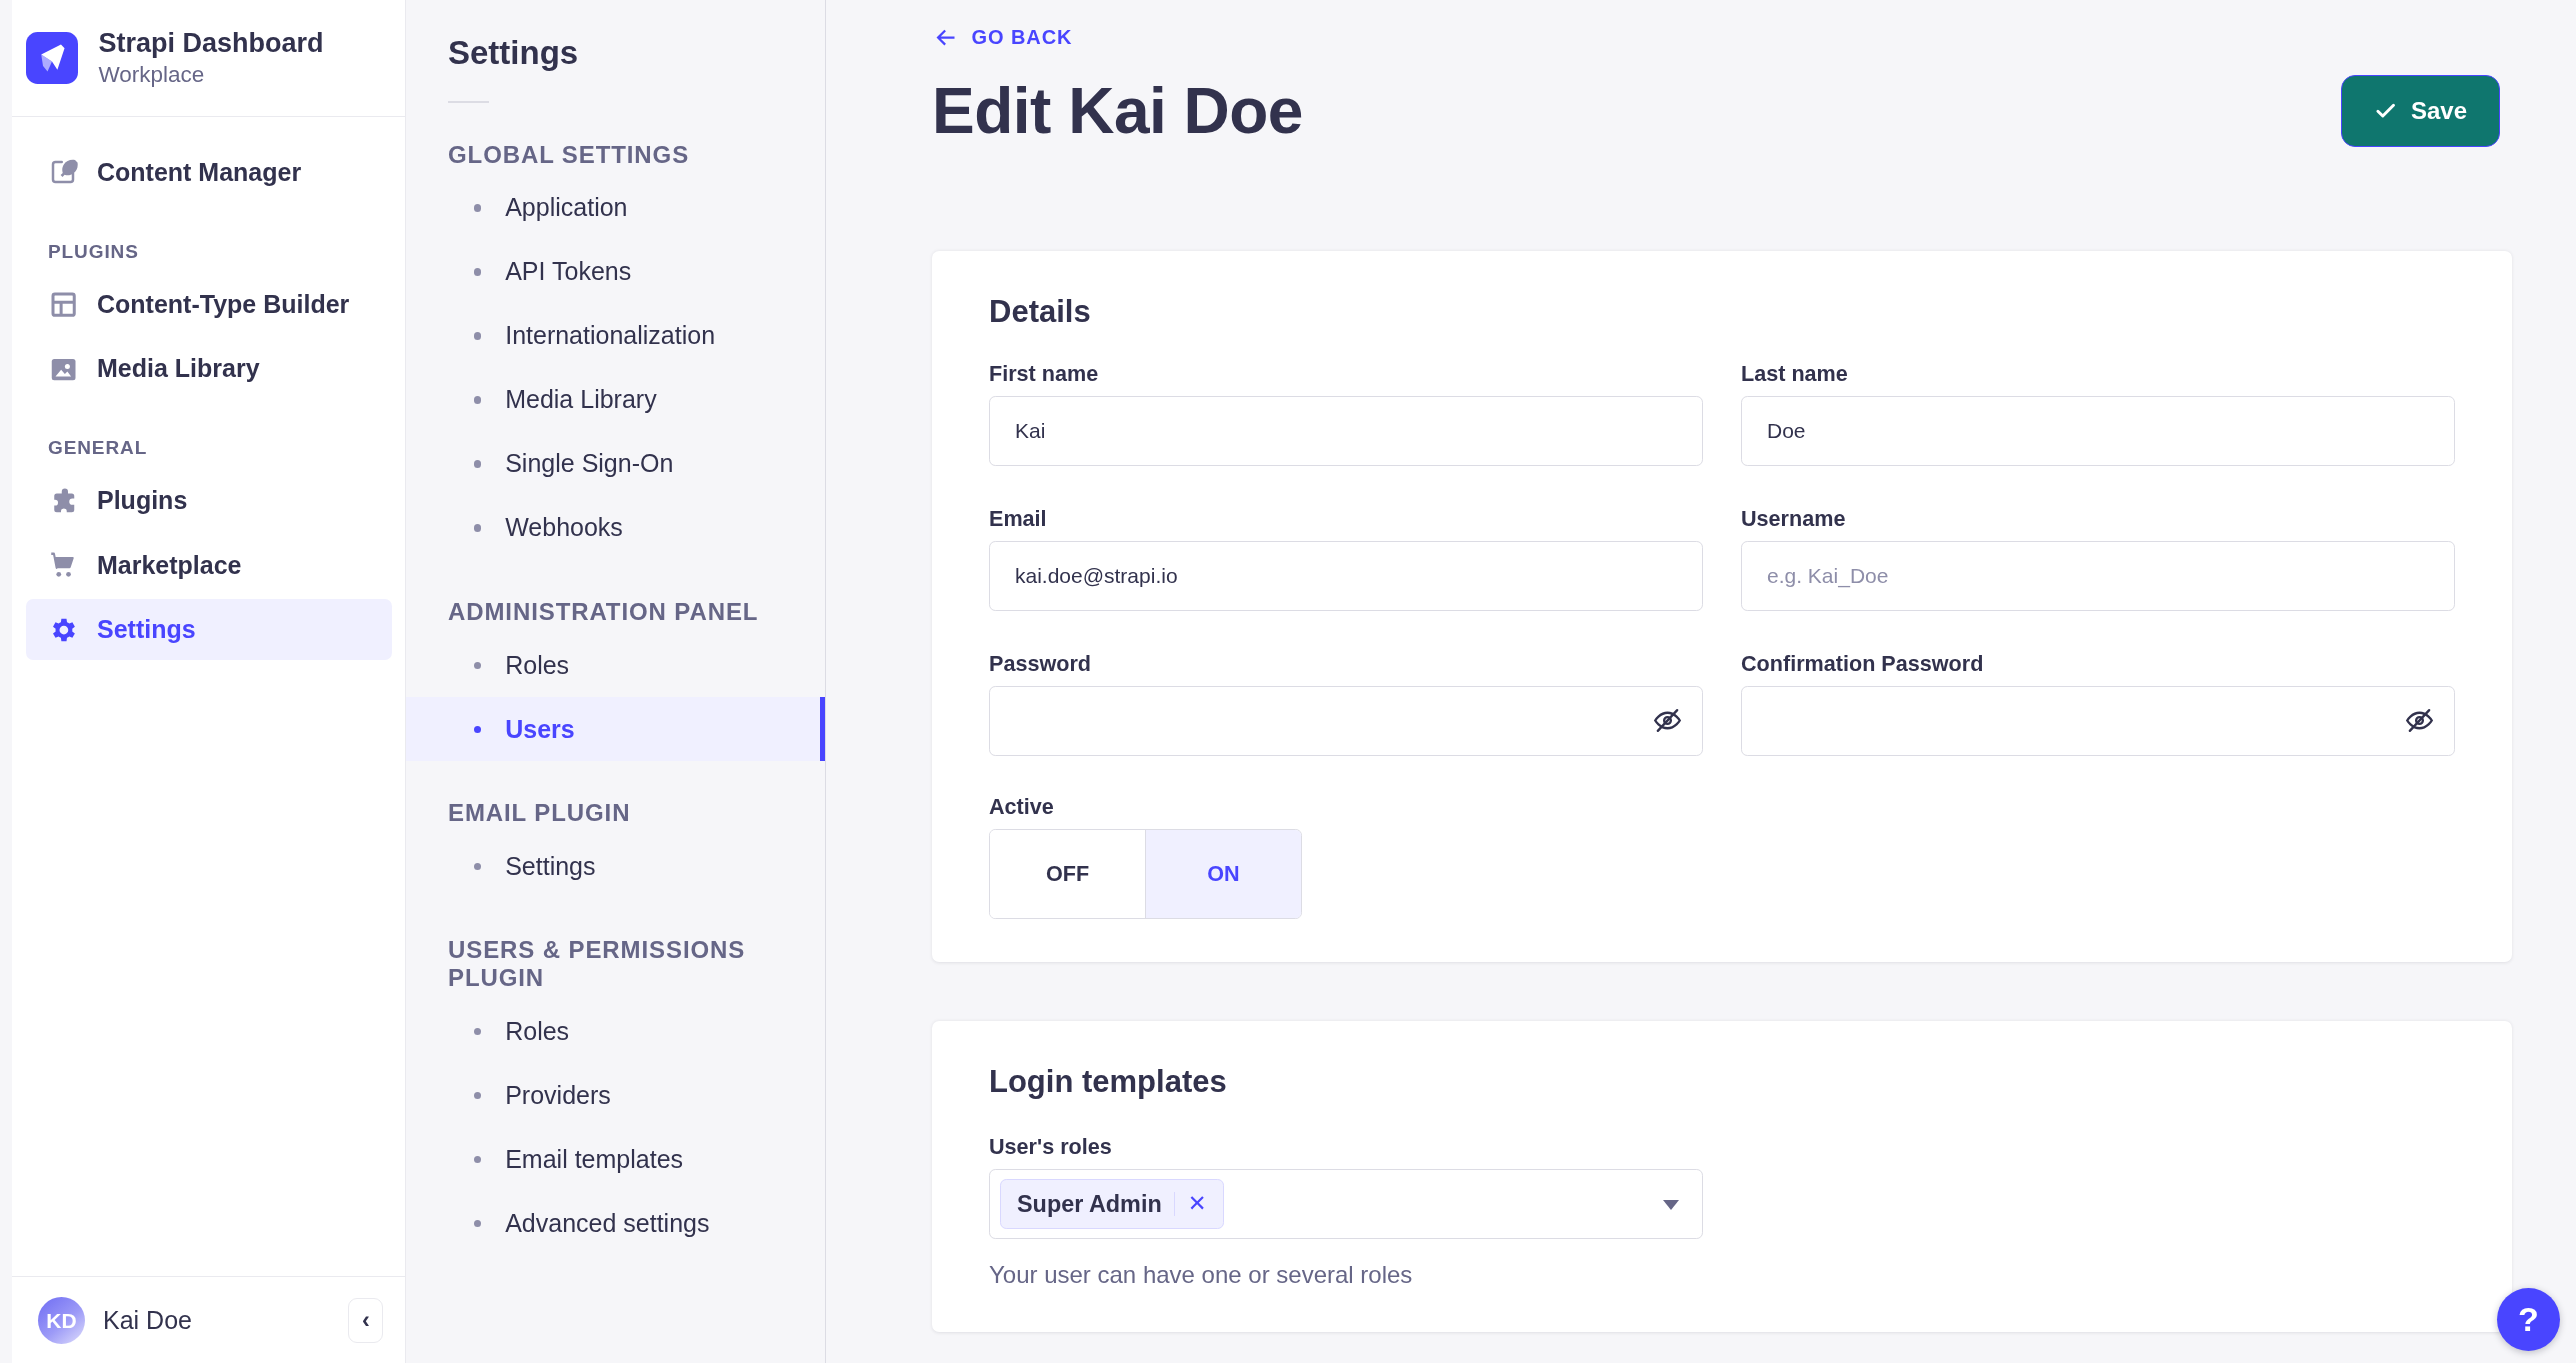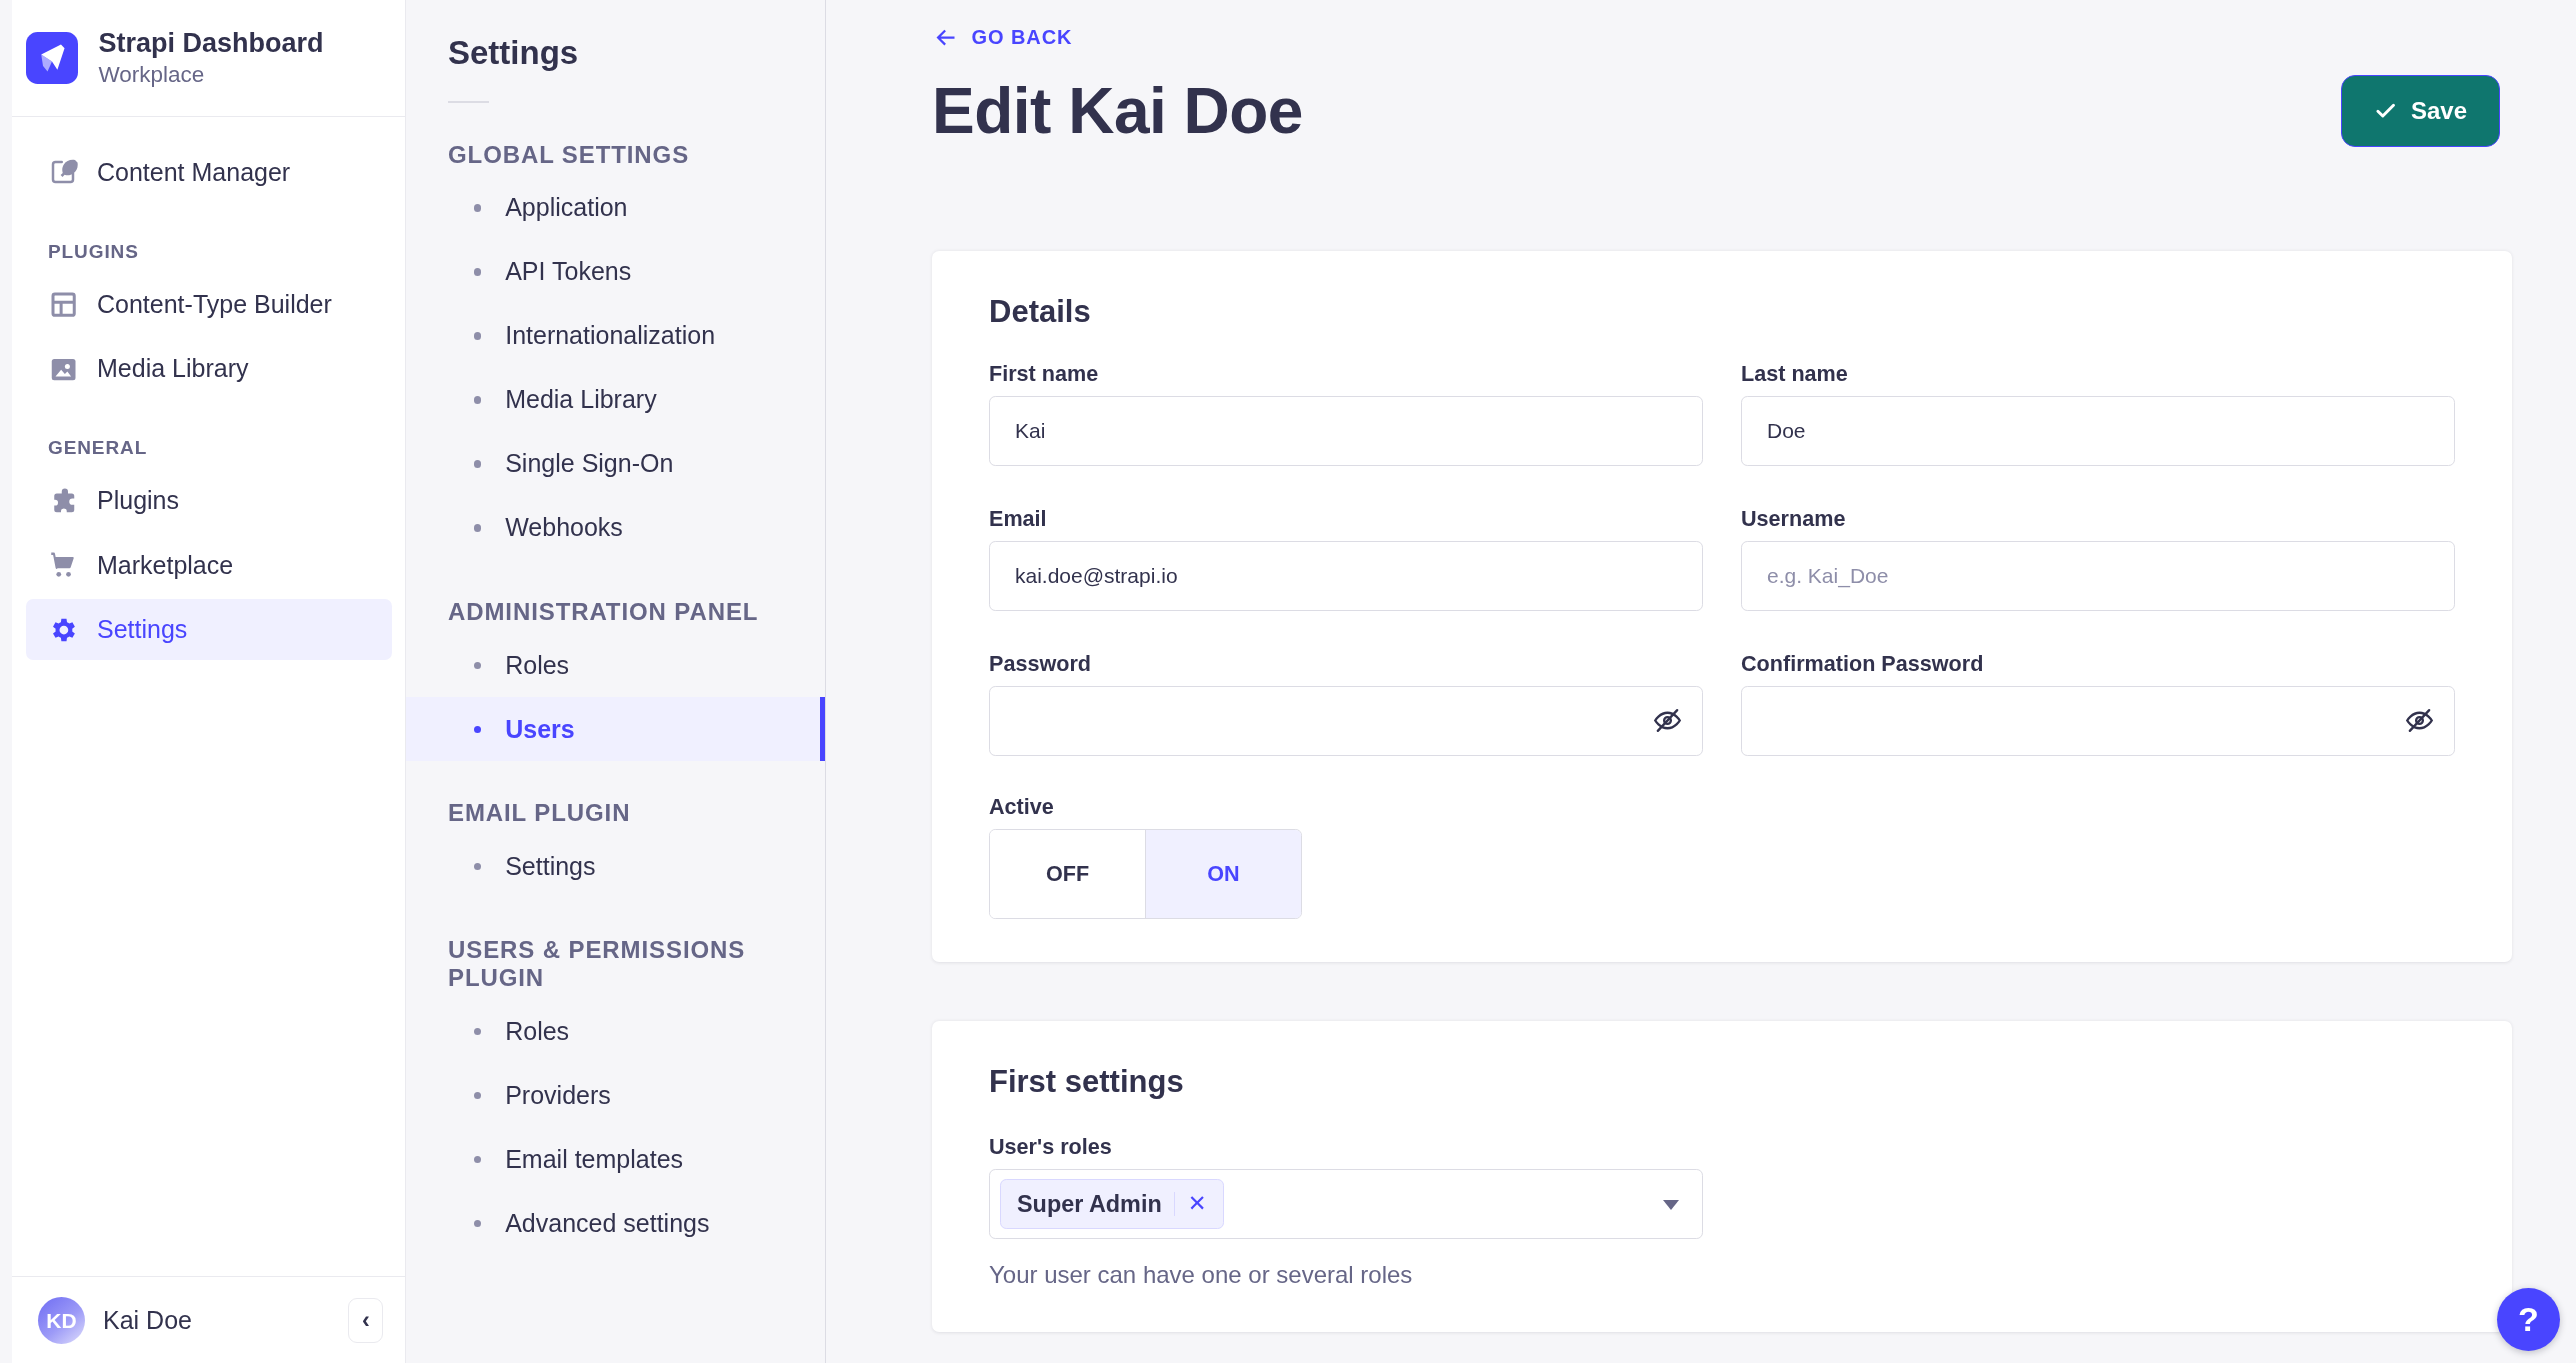--- a/index.html
+++ b/index.html
@@ -23,21 +23,21 @@
   .brand-sub { font-size: 22.5px; color:#666687; line-height:1.25; }
   .hdivider { height:0.9px; background:#eaeaef; width:100%; }
   .side-nav { padding-top: 21.6px; flex:1 1 auto; overflow:hidden; }
   .side-section {
     font-size: 19px; font-weight: bold; color:#666687; letter-spacing: 0.9px;
     padding-left: 36px; margin-top: 38px; margin-bottom: 10.8px;
   }
   .side-item {
     display:flex; align-items:center; gap:19px; height:61px; margin: 3.6px 13.5px;
     padding-left: 22.5px; border-radius: 7.2px; cursor: pointer;
-    font-size: 25px; font-weight: 400; color:#32324d;
+    font-size: 25px; font-weight: 700; color:#32324d;
   }
   .side-item .nav-ic { width:30px; height:30px; color:#8e8ea9; flex-shrink:0; }
   .side-item.active { background:#f0f0ff; color:#4945ff; }
   .side-item.active .nav-ic { color:#4945ff; }
   .side-footer { display:flex; align-items:center; gap:18px; padding: 20px 21.6px 20px 26px; }
   .avatar {
     width:47px; height:47px; border-radius:50%;
     background: linear-gradient(140deg,#6e6cf3 0%, #9c9af7 55%, #e0dffc 100%);
     color:#fff; font-size:21px; font-weight:bold;
     display:flex; align-items:center; justify-content:center; flex-shrink:0;
@@ -391,21 +391,21 @@
         <label class="field-label">Active</label>
         <div class="toggle">
           <button class="toggle-seg off">OFF</button>
           <button class="toggle-seg on-active">ON</button>
         </div>
       </div>
     </section>
 
     
     <section class="card card-login">
-      <h2 class="card-title">First settings</h2>
+      <h2 class="card-title">Login templates</h2>
       <label class="field-label roles-label">User's roles</label>
       <div class="role-select">
         <span class="role-tag">
           <span class="role-tag-label">Super Admin</span>
           <span class="role-tag-sep"></span>
           <button class="role-tag-x">
             <span>✕</span>
           </button>
         </span>
         <span class="select-caret"></span>

